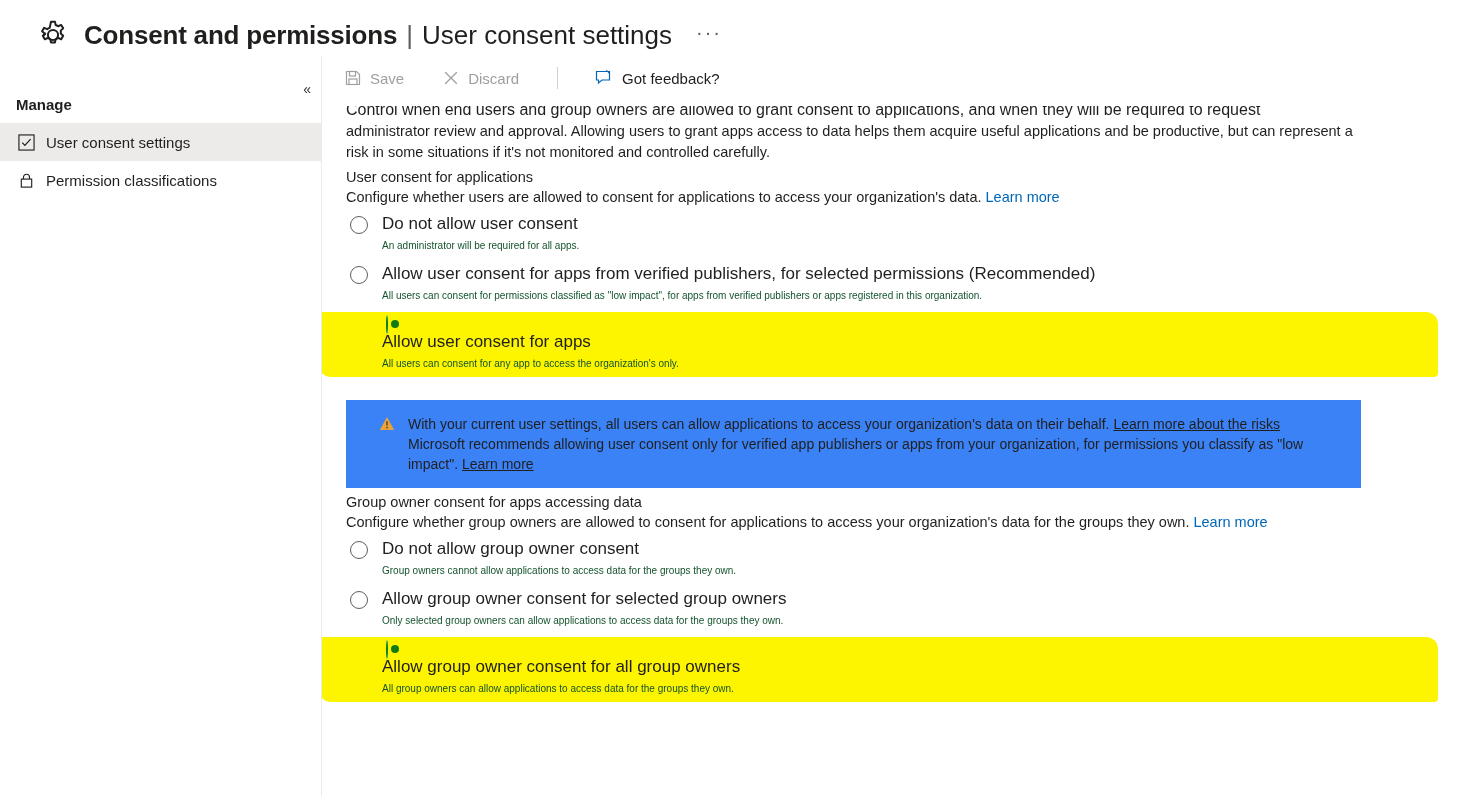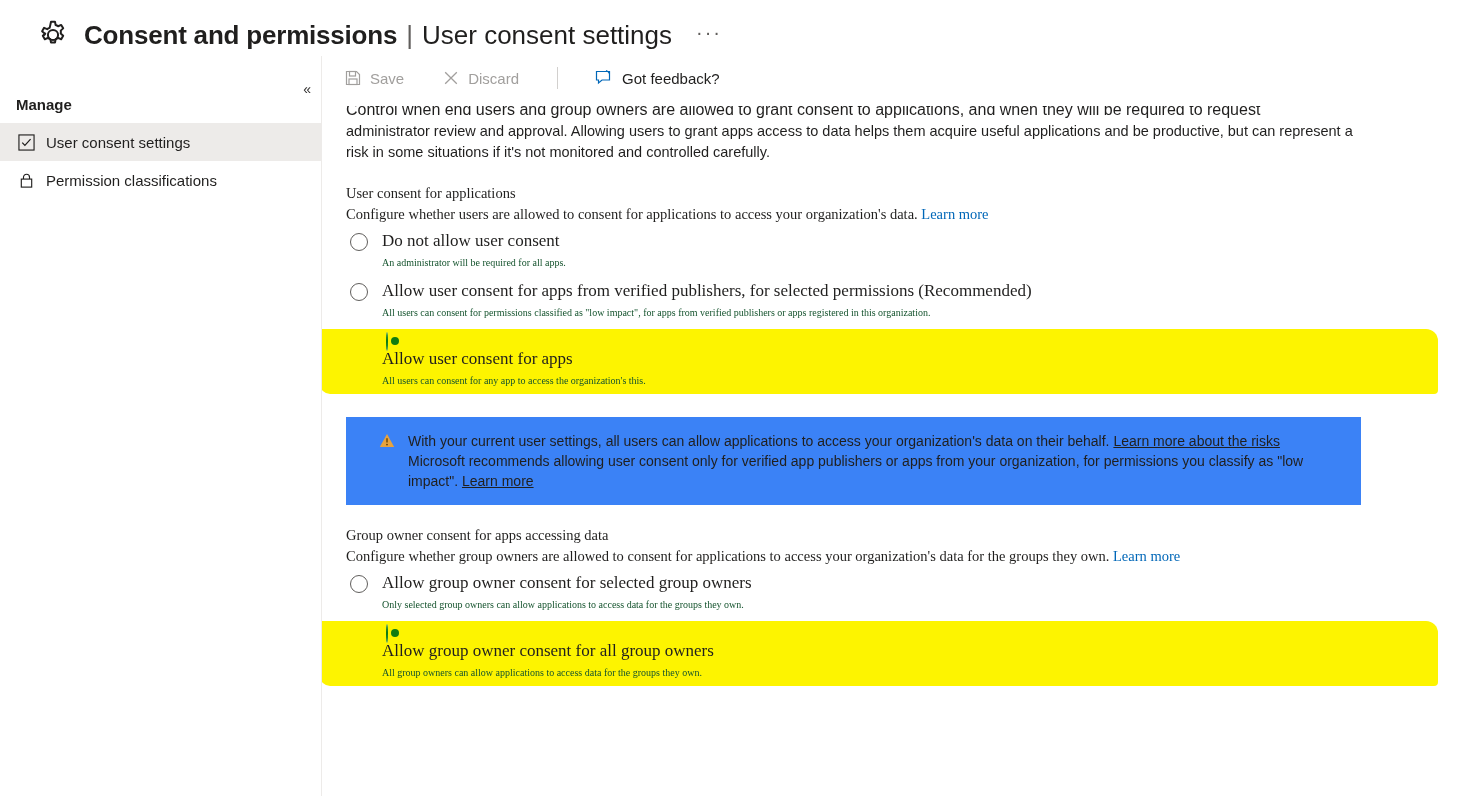--- a/index.html
+++ b/index.html
@@ -169,22 +169,21 @@
     position: relative;
   }
   .intro-clip span {
     position: absolute;
     bottom: 0;
     left: 0;
     white-space: nowrap;
   }
 
   .section {
-    margin-top: 22px;
-    font-family: Liberation Serif, serif;
+    margin-top: 6px;
   }
   .section-title {
     font-size: 14.5px;
     color: #201f1e;
     margin-bottom: 2px;
   }
   .section-desc {
     font-size: 14.5px;
     line-height: 21px;
     color: #201f1e;
@@ -383,21 +382,21 @@
 
           <div class="radio-row">
             <span class="radio-mark"></span>
             <span class="radio-label">Allow user consent for apps from verified publishers, for selected permissions (Recommended)</span>
             <span class="radio-desc">All users can consent for permissions classified as "low impact", for apps from verified publishers or apps registered in this organization.</span>
           </div>
 
           <div class="radio-row hl-row">
             <span class="radio-mark checked"></span>
             <span class="radio-label">Allow user consent for apps</span>
-            <span class="radio-desc">All users can consent for any app to access the organization's this.</span>
+            <span class="radio-desc">All users can consent for any app to access the organization's only.</span>
           </div>
 
         </div>
       </div>
 
       <div class="banner">
         <svg class="banner-icon" viewBox="0 0 18 18">
           <path d="M9 2l7.2 13H1.8z" fill="#e8a33d"></path>
           <path d="M9 6.2v4.4" stroke="#5c3a00" stroke-width="1.3"></path>
           <circle cx="9" cy="12.6" r="0.85" fill="#5c3a00"></circle>
@@ -412,20 +411,25 @@
 
       <div class="section">
         <div class="section-title">Group owner consent for apps accessing data</div>
         <div class="section-desc">
           <span>Configure whether group owners are allowed to consent for applications to access your organization's data for the groups they own.</span>
           <a class="link">Learn more</a>
         </div>
 
         <div class="radio-list">
 
+          <div class="radio-row">
+            <span class="radio-mark"></span>
+            <span class="radio-label">Do not allow group owner consent</span>
+            <span class="radio-desc">Group owners cannot allow applications to access data for the groups they own.</span>
+          </div>
 
           <div class="radio-row">
             <span class="radio-mark"></span>
             <span class="radio-label">Allow group owner consent for selected group owners</span>
             <span class="radio-desc">Only selected group owners can allow applications to access data for the groups they own.</span>
           </div>
 
           <div class="radio-row hl-row">
             <span class="radio-mark checked"></span>
             <span class="radio-label">Allow group owner consent for all group owners</span>

